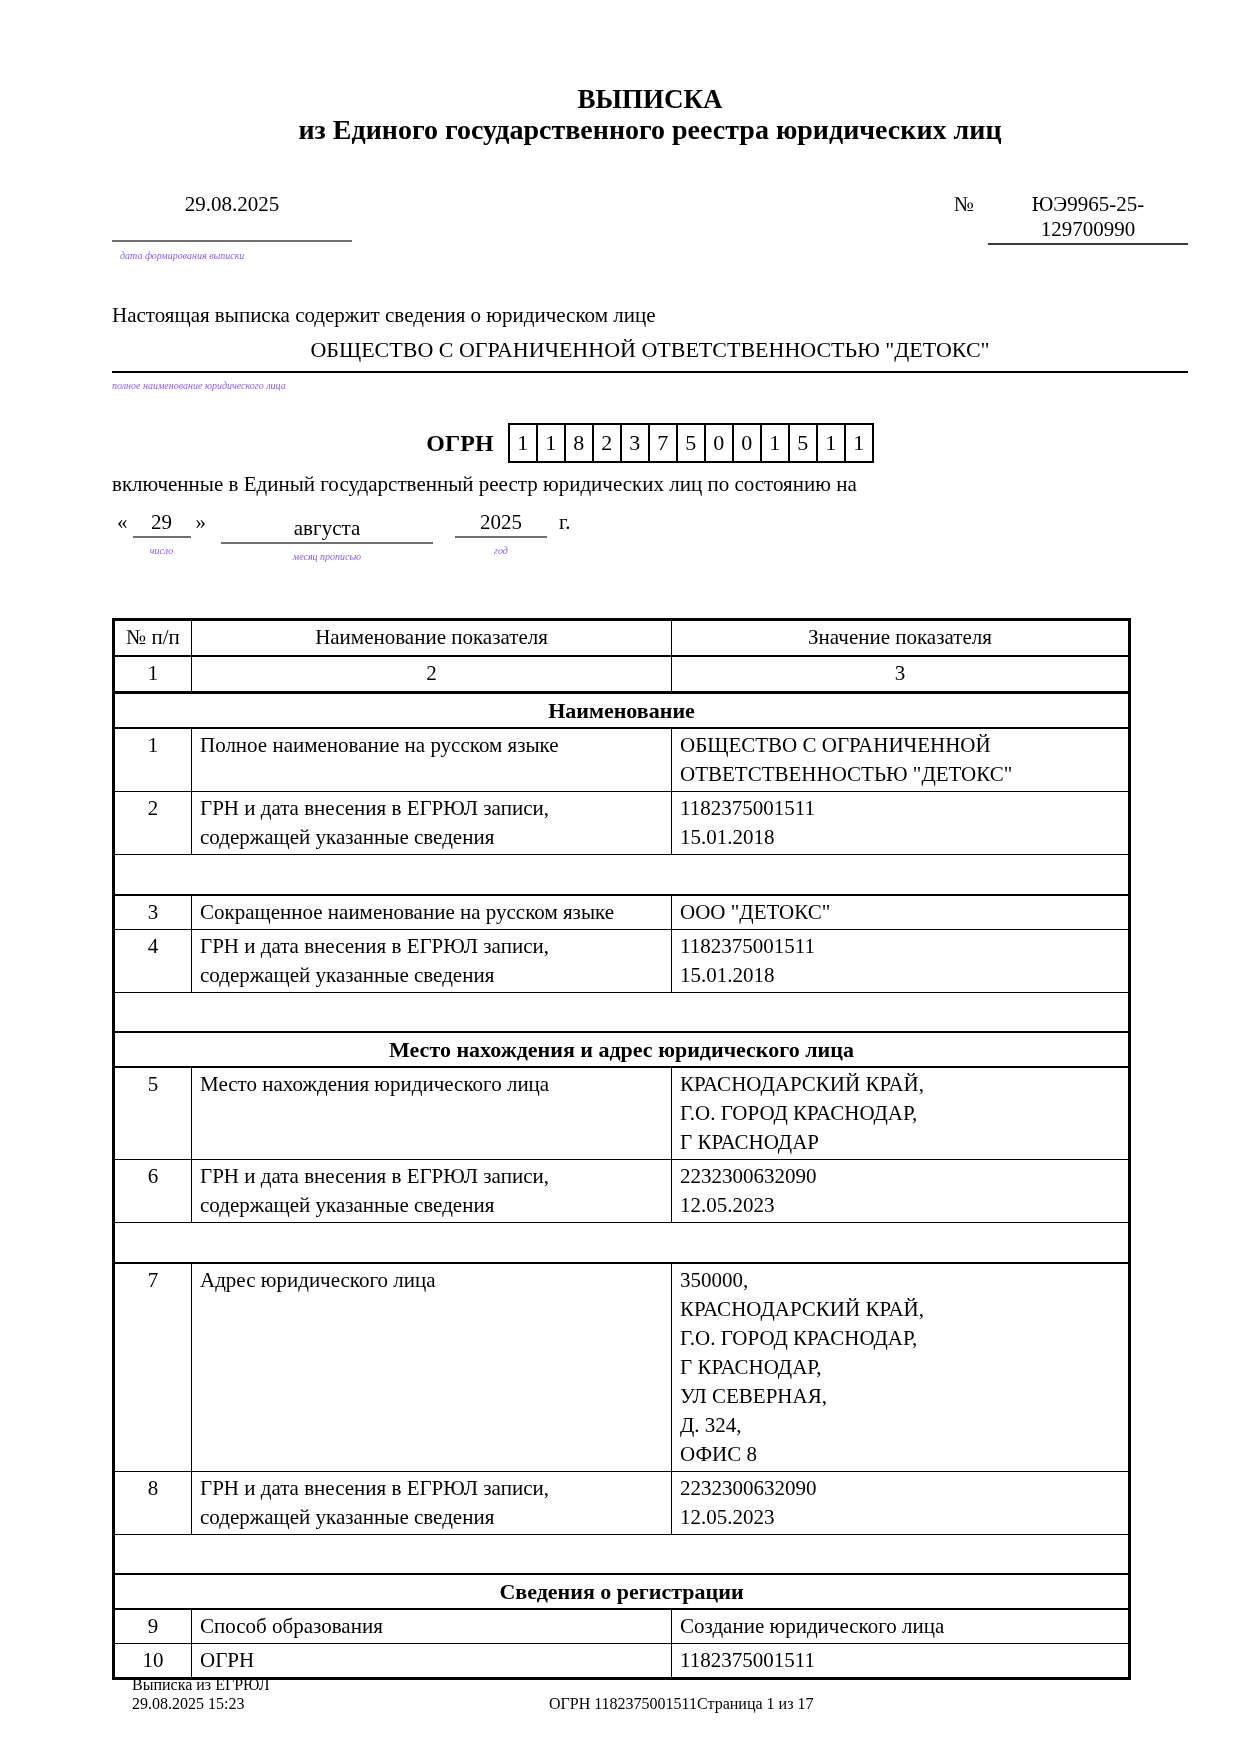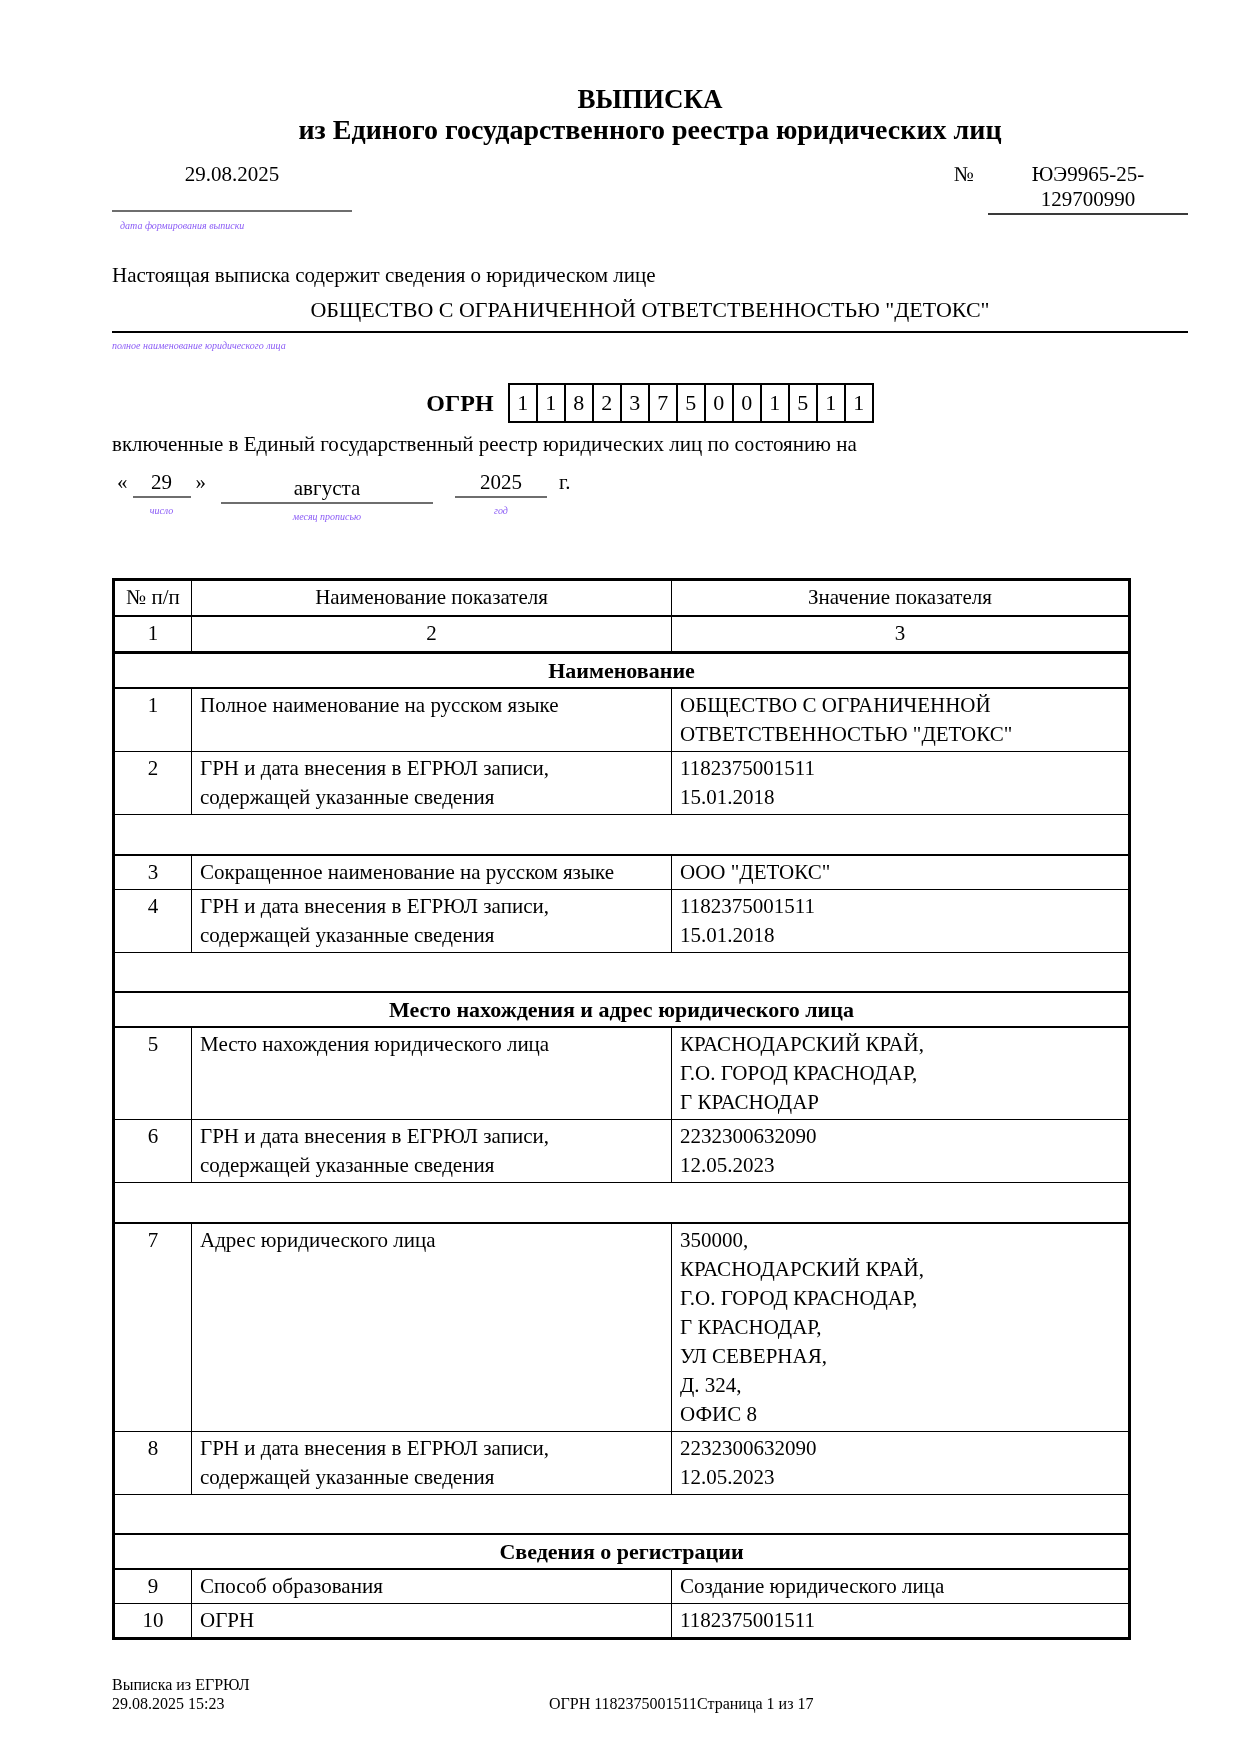--- a/index.html
+++ b/index.html
@@ -10,37 +10,37 @@
     box-sizing: border-box;
     padding: 85px 52px 0 112px;
     background: #ffffff;
     color: #000000;
     font-family: "Liberation Serif", "DejaVu Serif", serif;
     overflow: hidden;
   }
   .doc-title { text-align: center; font-weight: bold; font-size: 27px; line-height: 28px; }
   .doc-subtitle { text-align: center; font-weight: bold; font-size: 28px; line-height: 24px; margin-top: 5px; }
 
-  .meta-row { display: flex; justify-content: space-between; margin-top: 20px; }
+  .meta-row { display: flex; justify-content: space-between; margin-top: 50px; }
   .date-block { width: 240px; }
   .date-line {
     height: 50px; border-bottom: 2px solid #6e6e6e;
     font-size: 21px; text-align: center; box-sizing: border-box;
   }
   .caption { font-size: 10px; line-height: 17px; color: #8b5cf6; font-style: italic; }
   .date-block .caption { margin-top: 5px; padding-left: 8px; }
 
   .number-block { display: flex; align-items: flex-start; }
   .num-sign { font-size: 21px; line-height: 25px; margin-right: 14px; }
   .num-lines {
     width: 200px; border-bottom: 2px solid #3a3a3a;
     font-size: 21px; line-height: 25px; text-align: center; padding-bottom: 1px;
   }
 
-  .statement { font-size: 21px; line-height: 24px; margin-top: 29px; }
+  .statement { font-size: 21px; line-height: 24px; margin-top: 39px; }
 
   .company-name {
     margin-top: 11px; text-align: center; font-size: 22px; line-height: 24px;
     border-bottom: 2px solid #000; padding-bottom: 9px;
   }
   .company-caption { text-align: left; margin-top: 4px; }
 
   .ogrn-row { display: flex; justify-content: center; align-items: center; margin-top: 29px; }
   .ogrn-label { font-weight: bold; font-size: 24px; margin-right: 14px; }
   .ogrn-boxes { display: flex; }
@@ -84,21 +84,21 @@
   }
   .spacer-row td { height: 40px; border-bottom: 2px solid #000; }
   .data-row .col-num { text-align: center; }
   .data-row .name-cell, .data-row .val-cell { white-space: pre-line; }
 
   .footer {
     position: absolute; left: 112px; right: 106px; bottom: 42px;
     display: grid; grid-template-columns: 1fr auto 1fr;
     font-size: 16px; line-height: 19px;
   }
-  .footer-left { text-align: left; }
+  .footer-left { text-align: left; margin-left: 20px; }
   .footer-center { align-self: end; }
   .footer-right { text-align: left; align-self: end; }
 </style>
 </head>
 <body>
 
 <div class="page">
 
   <div class="doc-title">ВЫПИСКА</div>
   <div class="doc-subtitle">из Единого государственного реестра юридических лиц</div>

